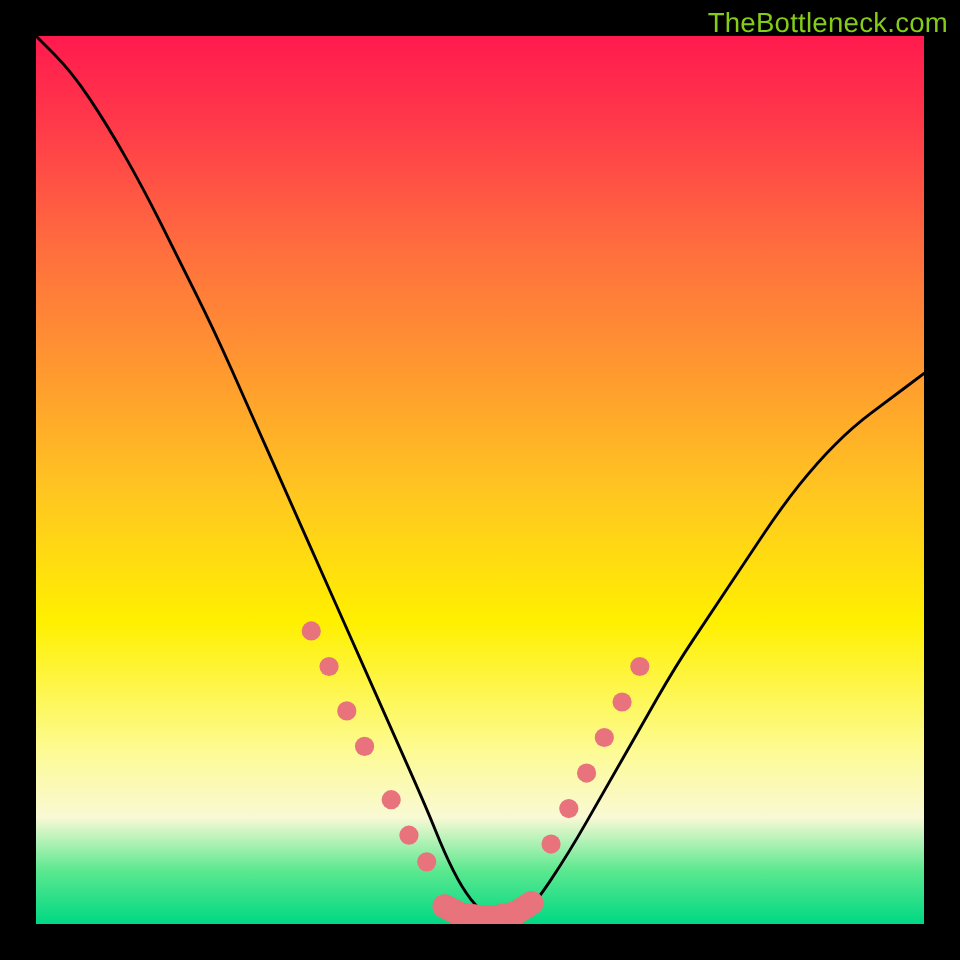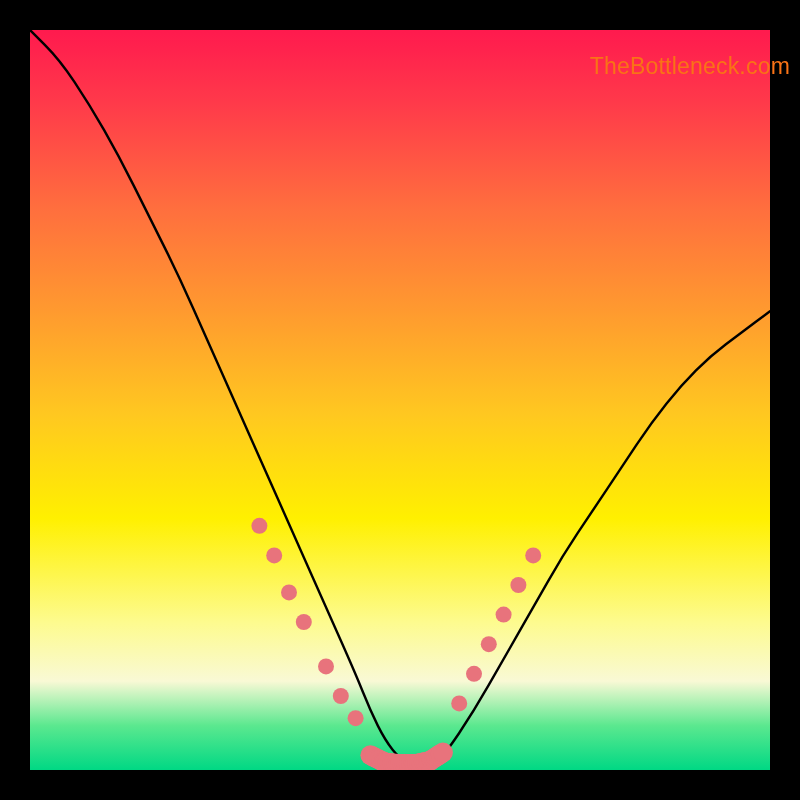--- a/index.html
+++ b/index.html
@@ -32,26 +32,25 @@
       #fdfb8e 80%,
       #f9f9d5 88%,
       #5be88f 94%,
       #00d884 100%
     );
   }
   .watermark {
     position: absolute;
     top: 6px;
     right: 10px;
-    color: #f97316;
+    color: #84cc16;
     font-size: 23px;
     font-weight: 500;
     letter-spacing: 0.2px;
     user-select: none;
-    margin-top: 47px;
   }
   svg.curves {
     position: absolute;
     left: 0;
     top: 0;
     width: 740px;
     height: 740px;
   }
 </style>
 </head>

